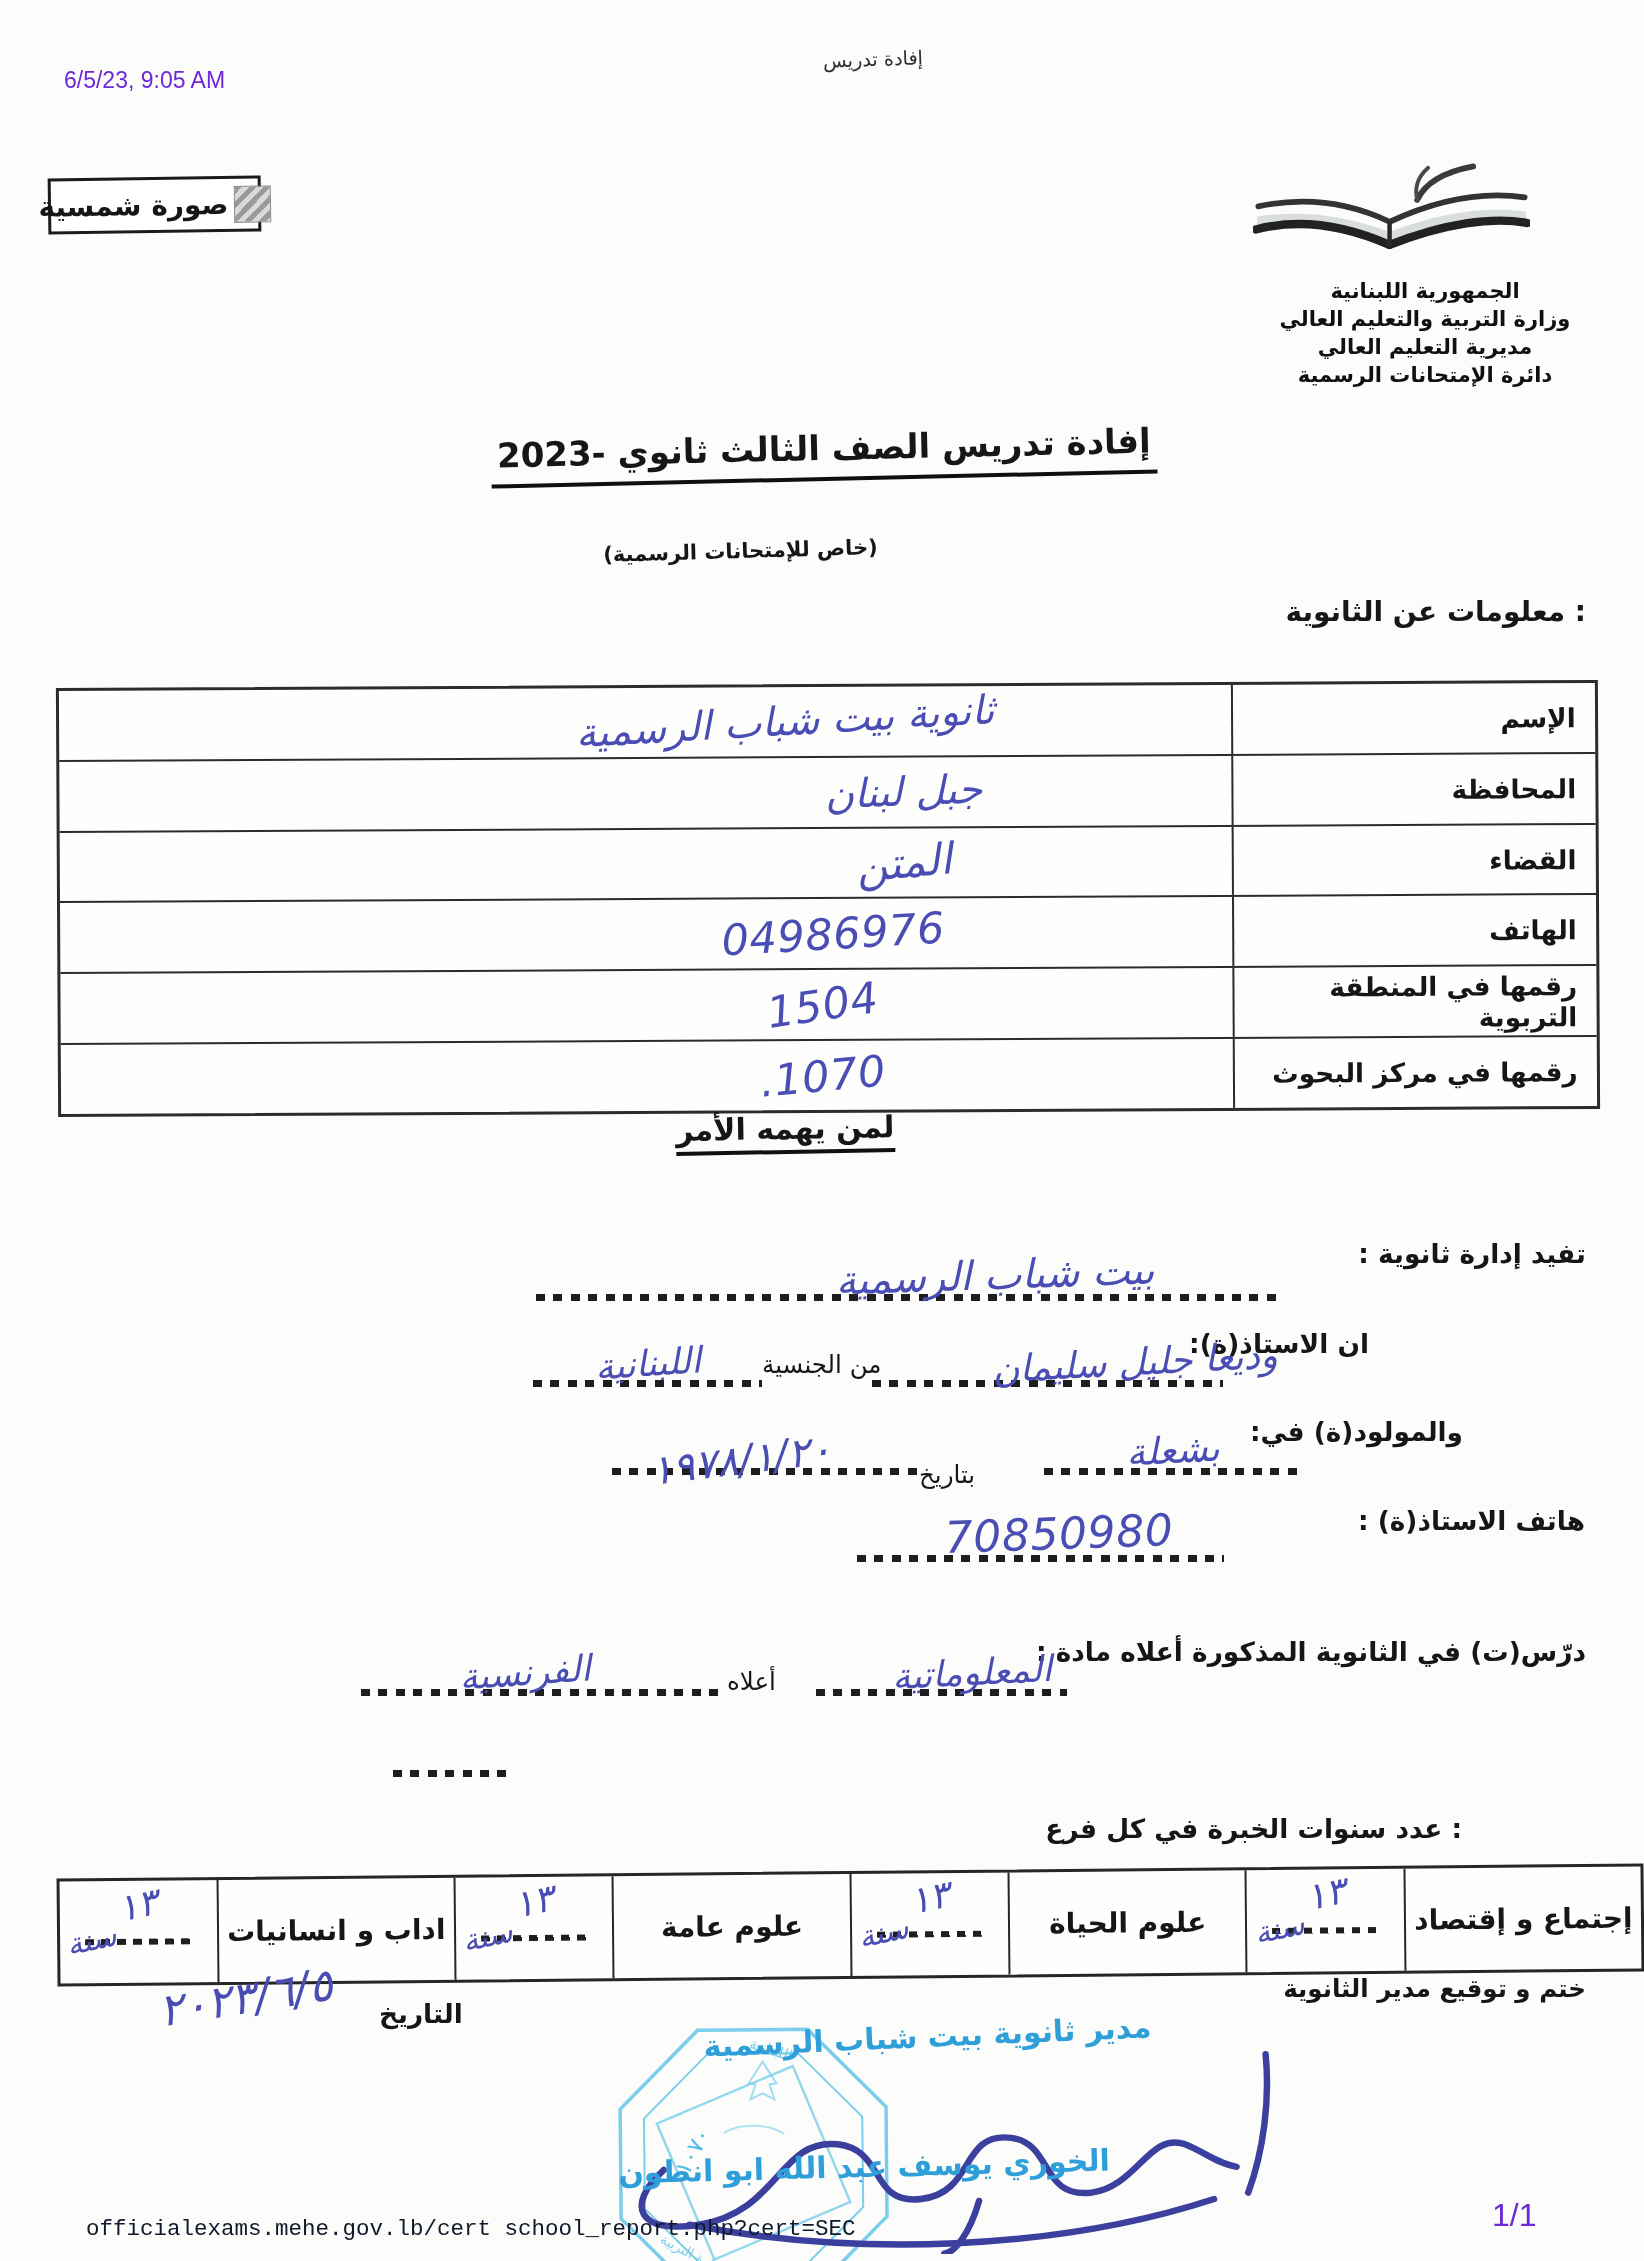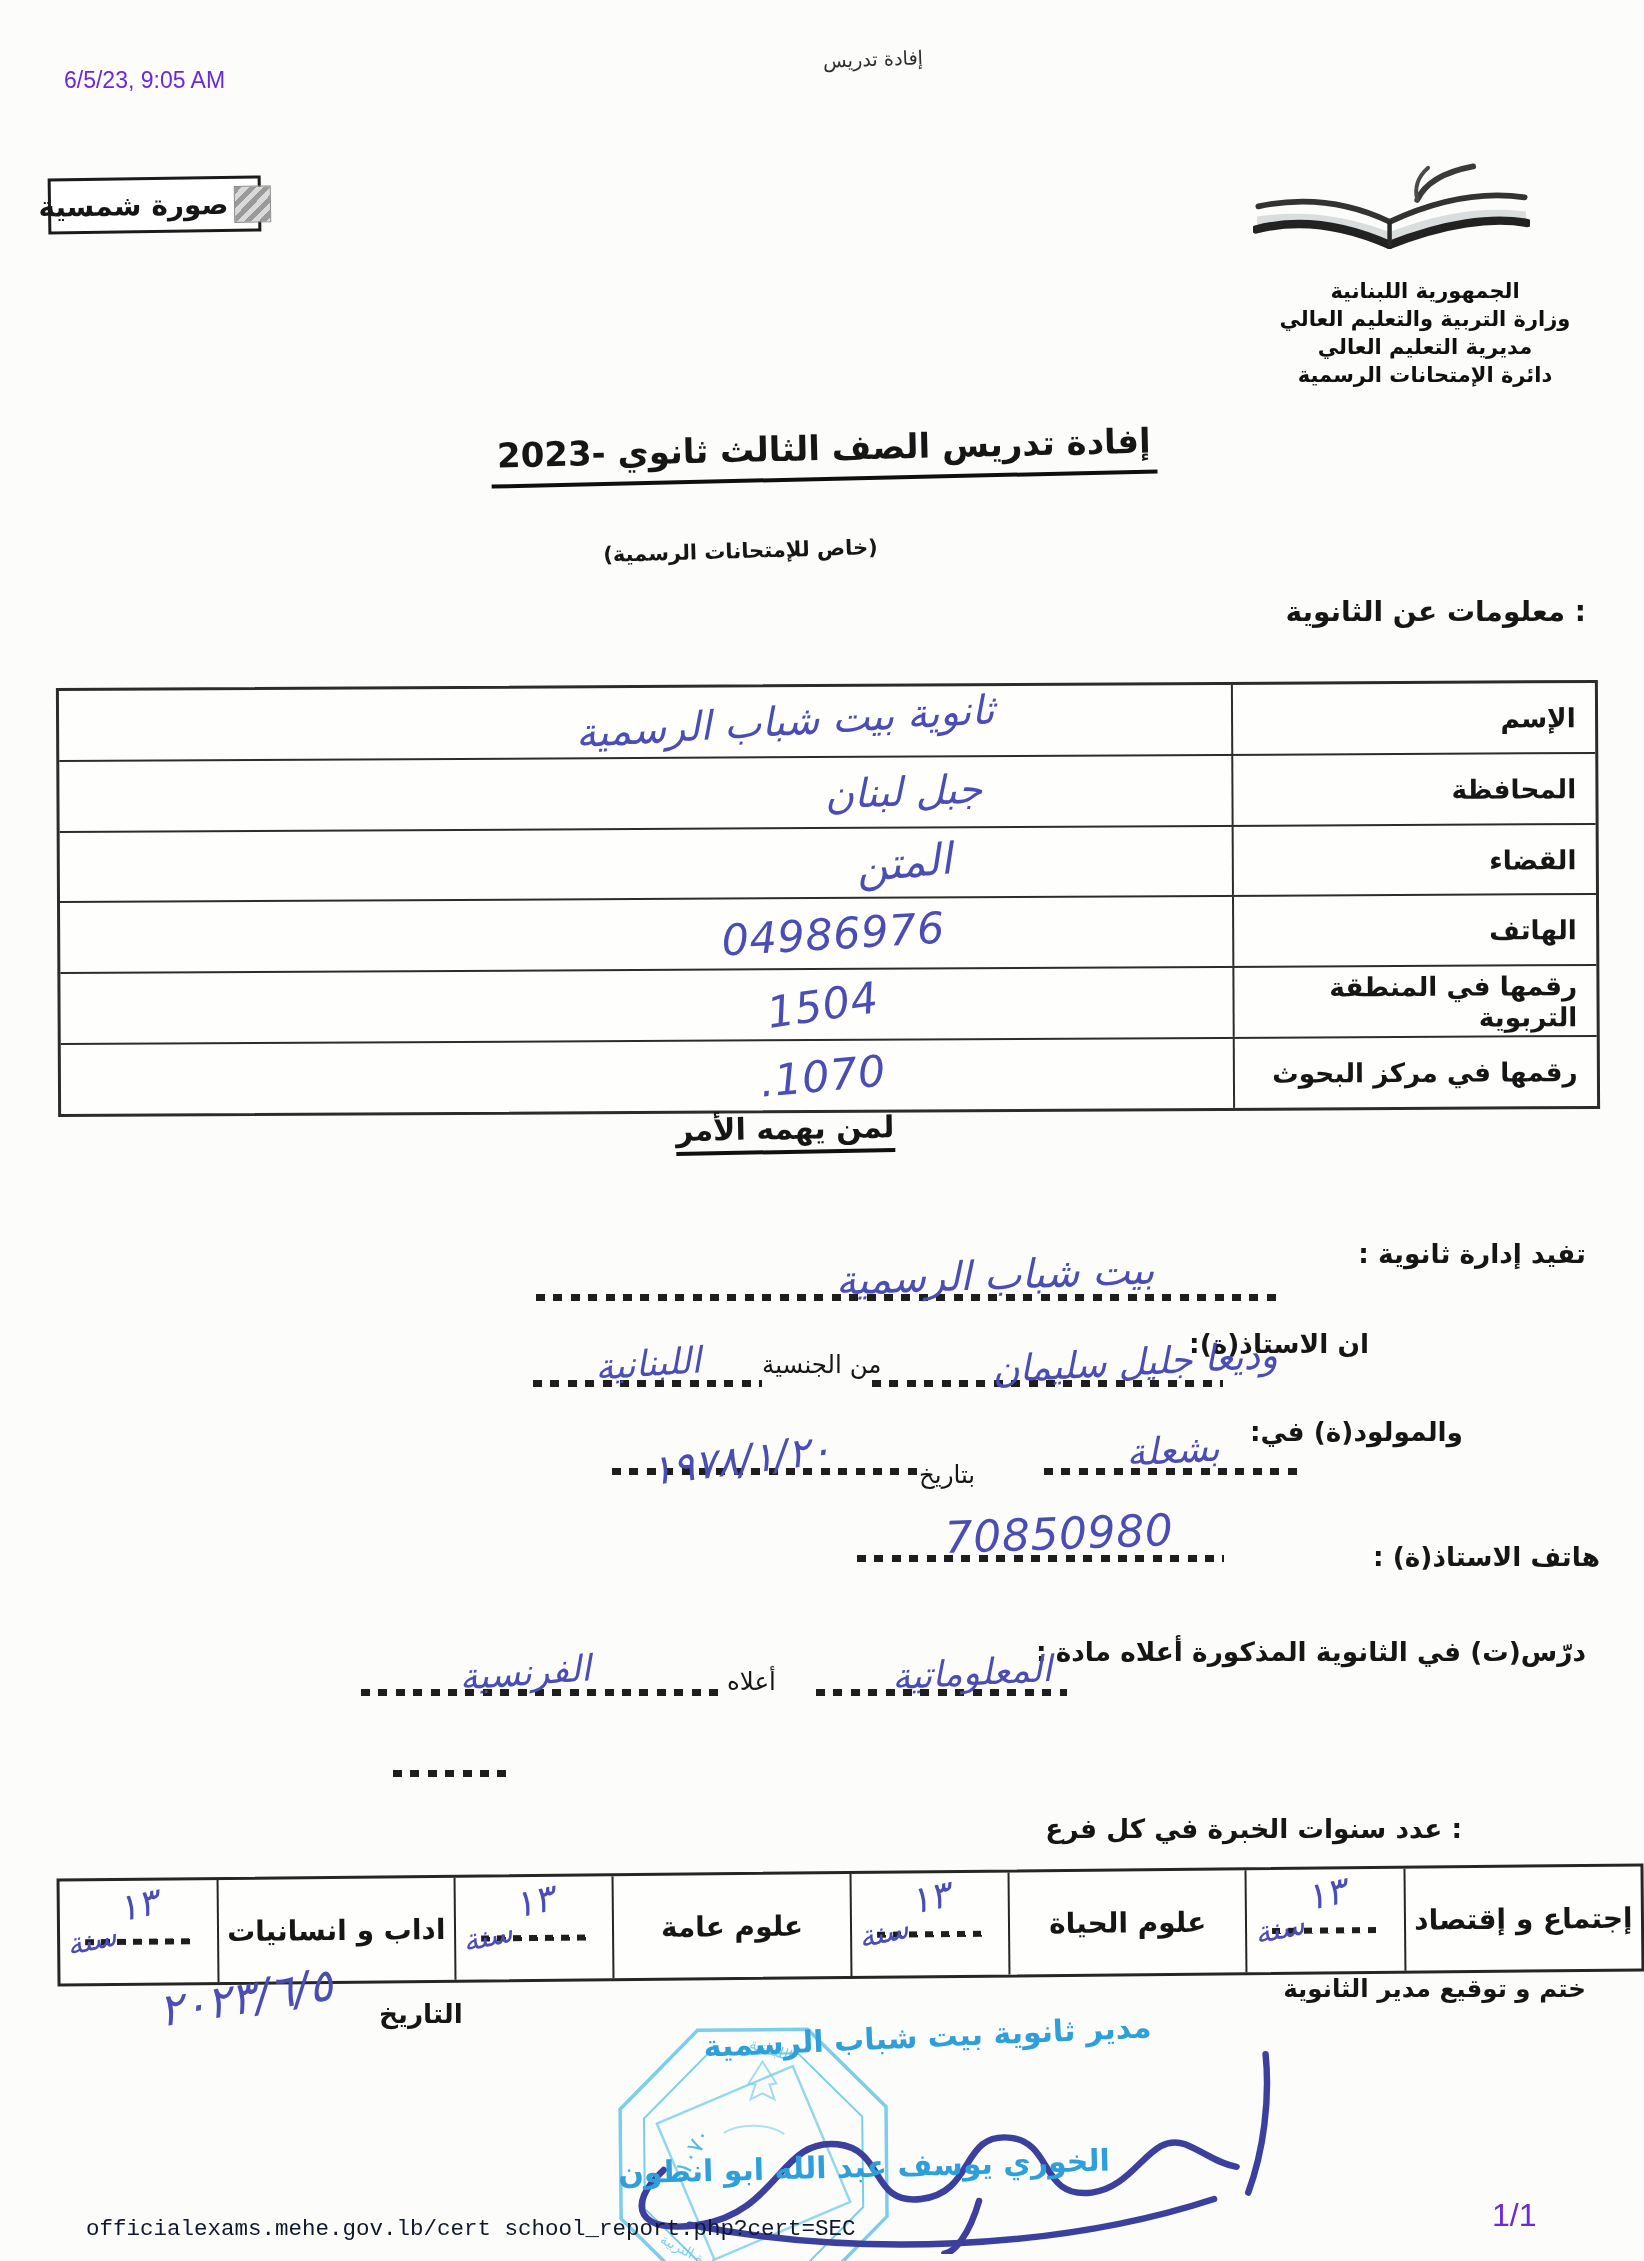--- a/index.html
+++ b/index.html
@@ -170,21 +170,21 @@
 
   <div class="flabel" style="right:181px;top:1416px;text-align:right;">والمولود(ة) في:</div>
   <div class="dotline" style="left:1044px;top:1468px;width:258px;">
     <span class="hand" style="left:50%;transform:translateX(-50%) rotate(-3deg);">بشعلة</span>
   </div>
   <div class="fmid" style="left:919px;top:1440px;margin-top:20px;">بتاريخ</div>
   <div class="dotline" style="left:612px;top:1468px;width:307px;">
     <span class="hand" dir="ltr" style="left:42%;bottom:-9px;font-size:41px;transform:translateX(-50%) rotate(-7deg);">١٩٧٨/١/٢٠</span>
   </div>
 
-  <div class="flabel" style="right:44px;top:1505px;margin-top:36px;">هاتف الاستاذ(ة) :</div>
+  <div class="flabel" style="right:59px;top:1505px;">هاتف الاستاذ(ة) :</div>
   <div class="dotline" style="left:857px;top:1555px;width:367px;">
     <span class="hand" style="left:55%;font-size:44px;transform:translateX(-50%) rotate(-2deg);">70850980</span>
   </div>
 
   <div class="flabel" style="right:58px;top:1636px;">درّس(ت) في الثانوية المذكورة أعلاه مادة :</div>
   <div class="dotline" style="left:816px;top:1689px;width:251px;">
     <span class="hand" style="left:62%;font-size:36px;transform:translateX(-50%) rotate(-3deg);">المعلوماتية</span>
   </div>
   <div class="fmid" style="left:727px;top:1667px;">أعلاه</div>
   <div class="dotline" style="left:361px;top:1689px;width:364px;">

